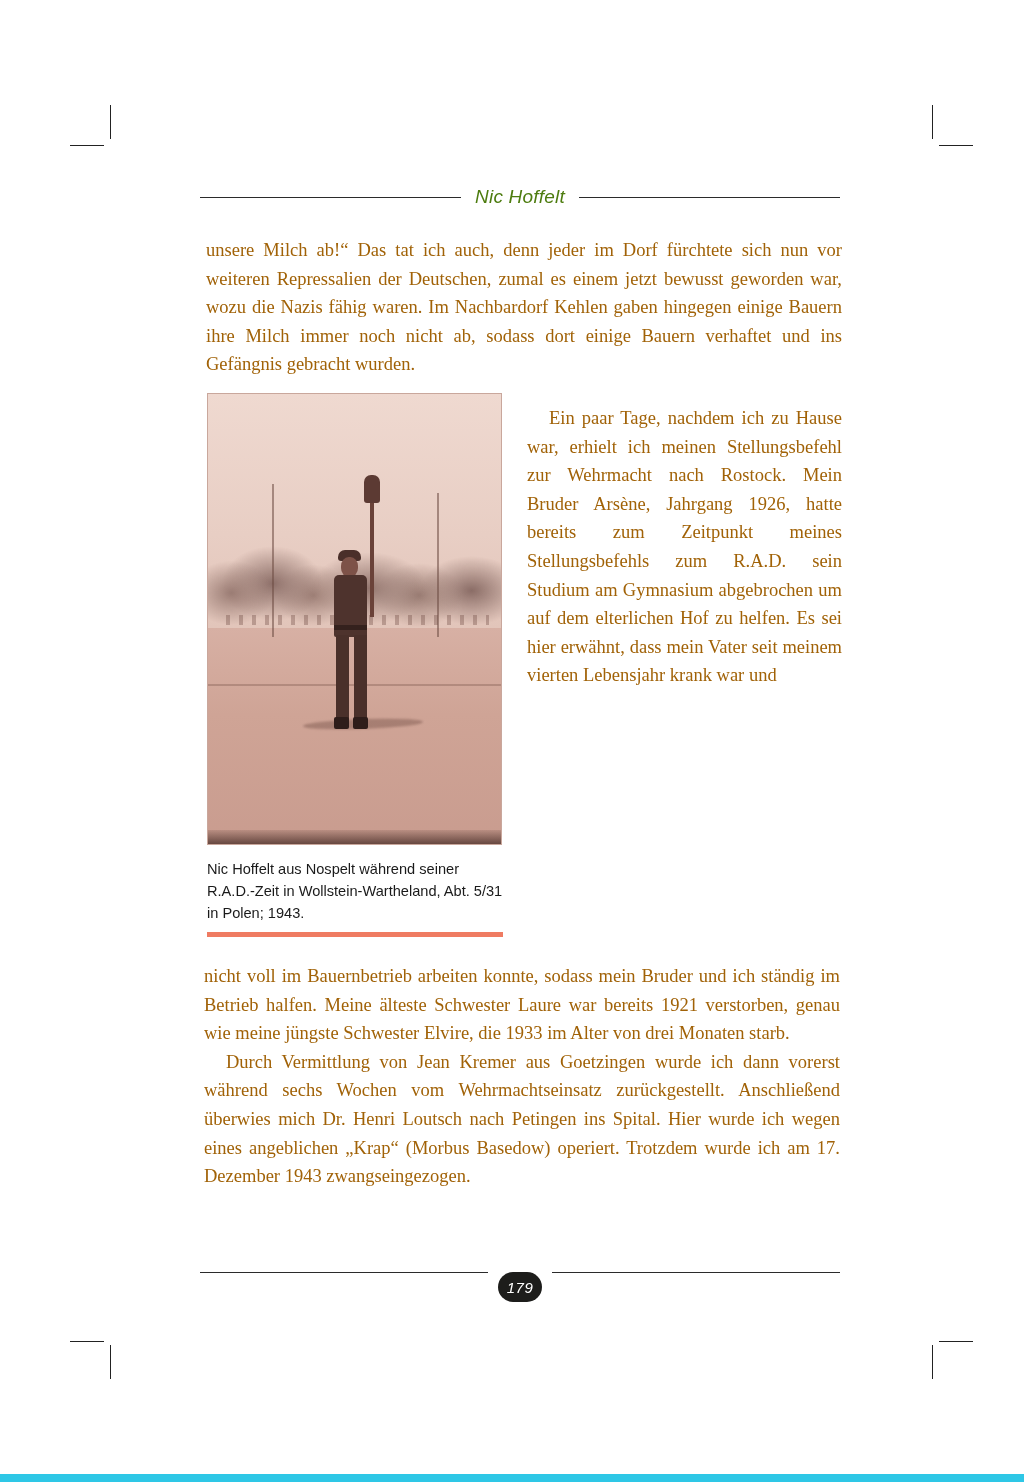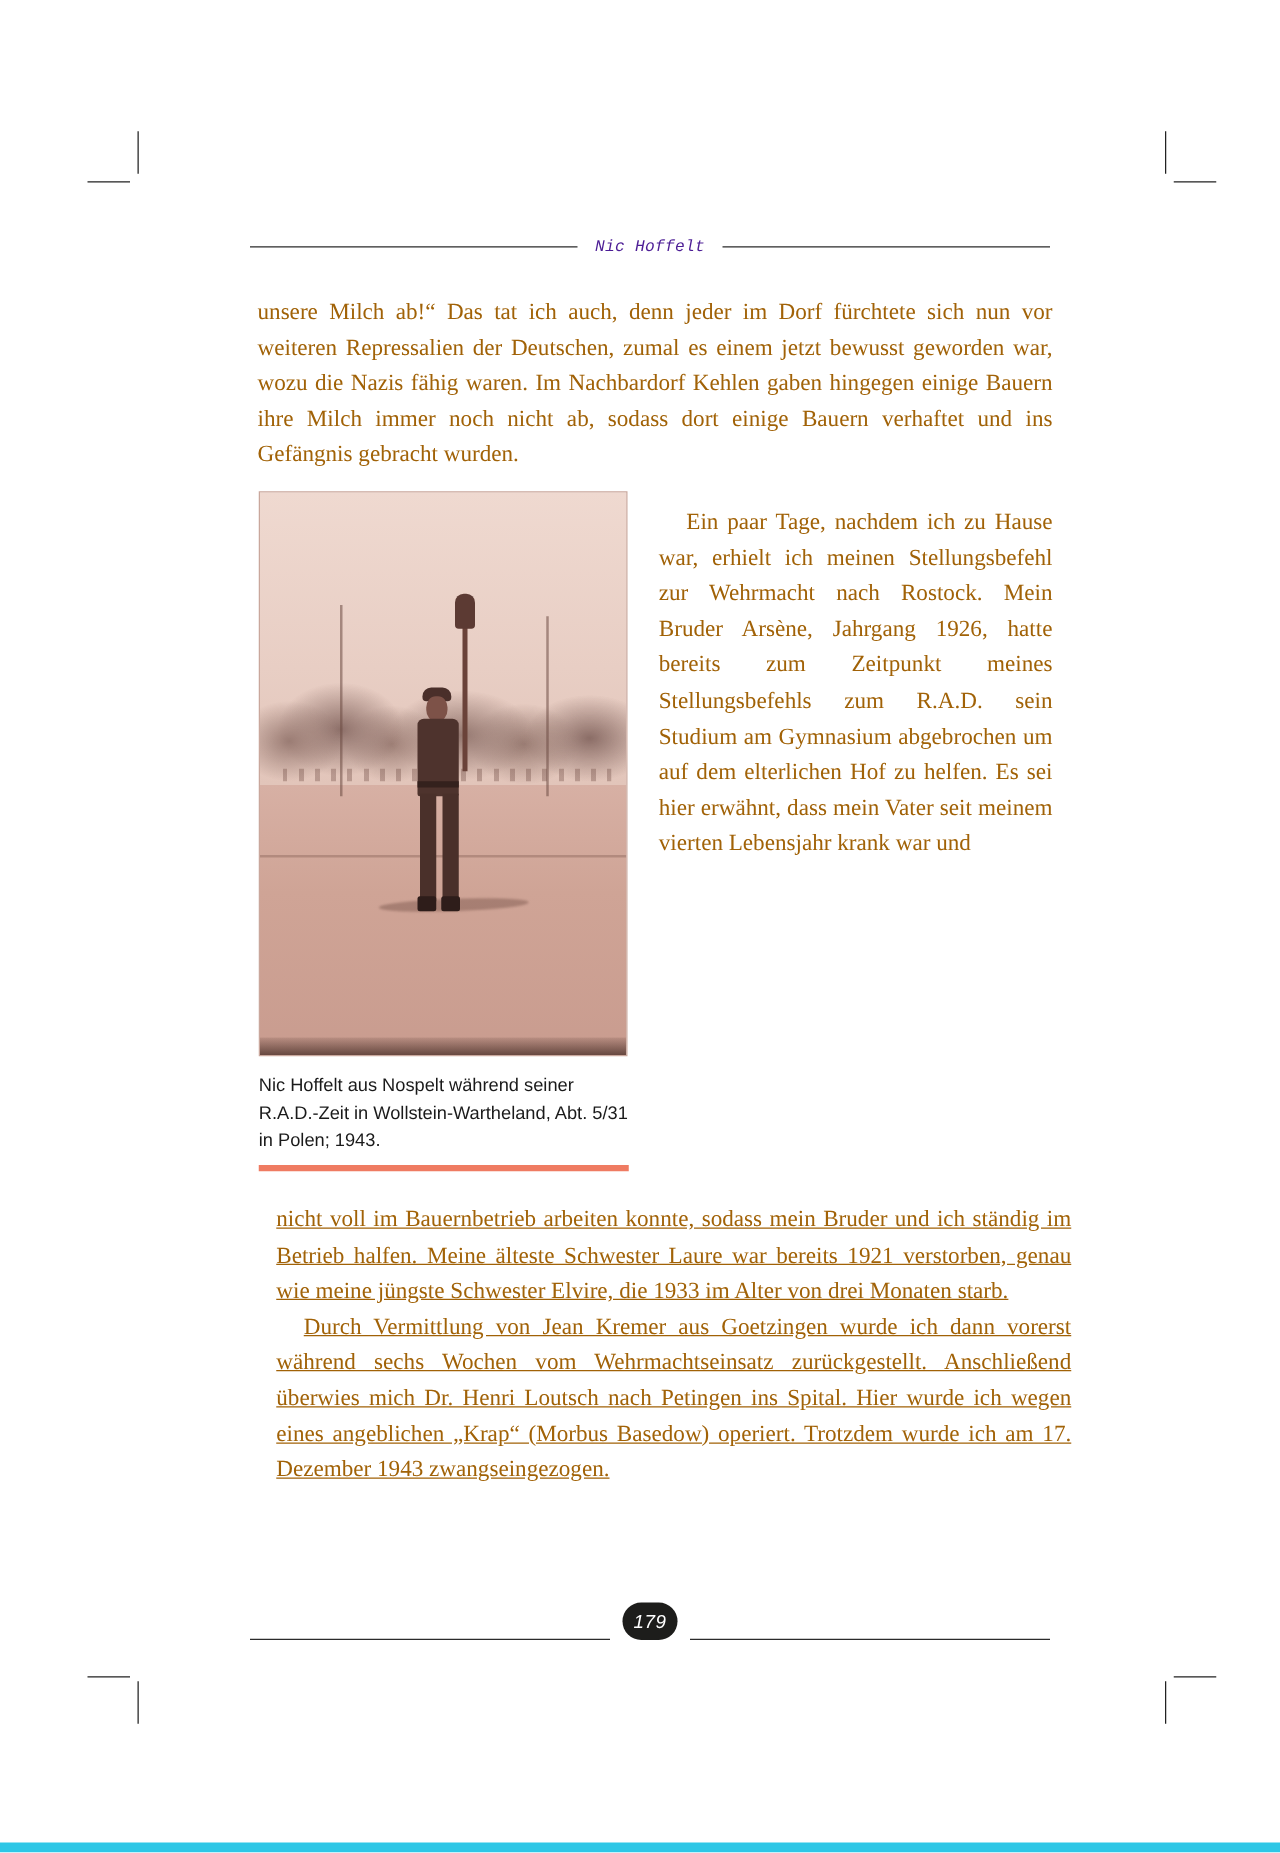--- a/index.html
+++ b/index.html
@@ -41,24 +41,24 @@
     display: flex;
     align-items: center;
     justify-content: center;
   }
   .runhead .rule {
     flex: 1 1 auto;
     height: 1px;
     background: #2b2b2b;
   }
   .runhead .name {
-    font-family: Liberation Mono, monospace;
+    font-family: Liberation Sans, sans-serif;
     font-style: italic;
-    font-size: 13px;
-    color: #4c1d95;
+    font-size: 19px;
+    color: #4d7c0f;
     padding: 0 14px;
     white-space: nowrap;
     letter-spacing: 0.2px;
   }
 
   
   .col-text {
     position: absolute;
     font-size: 18.5px;
     line-height: 28.6px;
@@ -77,24 +77,23 @@
     top: 404px;
     width: 315px;
   }
   .para-right p {
     margin: 0;
     text-indent: 22px;
     text-align: justify;
   }
 
   .para-bottom {
-    left: 221px;
+    left: 204px;
     top: 962px;
     width: 636px;
-    text-decoration: underline;
   }
   .para-bottom p {
     margin: 0;
     text-align: justify;
   }
   .para-bottom p.indent { text-indent: 22px; }
 
   
   .photo-wrap {
     position: absolute;
@@ -249,21 +248,21 @@
   }
 
   
   .footer {
     position: absolute;
     left: 200px;
     top: 1272px;
     width: 640px;
     height: 40px;
     display: flex;
-    align-items: flex-end;
+    align-items: flex-start;
     justify-content: center;
   }
   .footer .rule {
     flex: 1 1 auto;
     height: 1px;
     background: #2b2b2b;
   }
   .folio {
     width: 44px;
     height: 30px;

